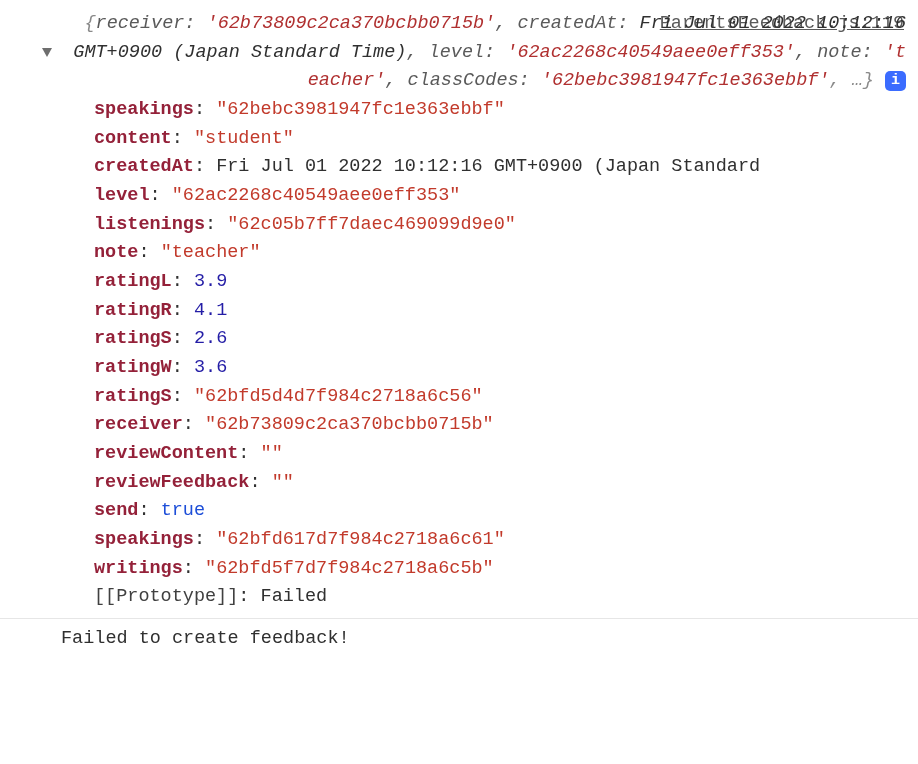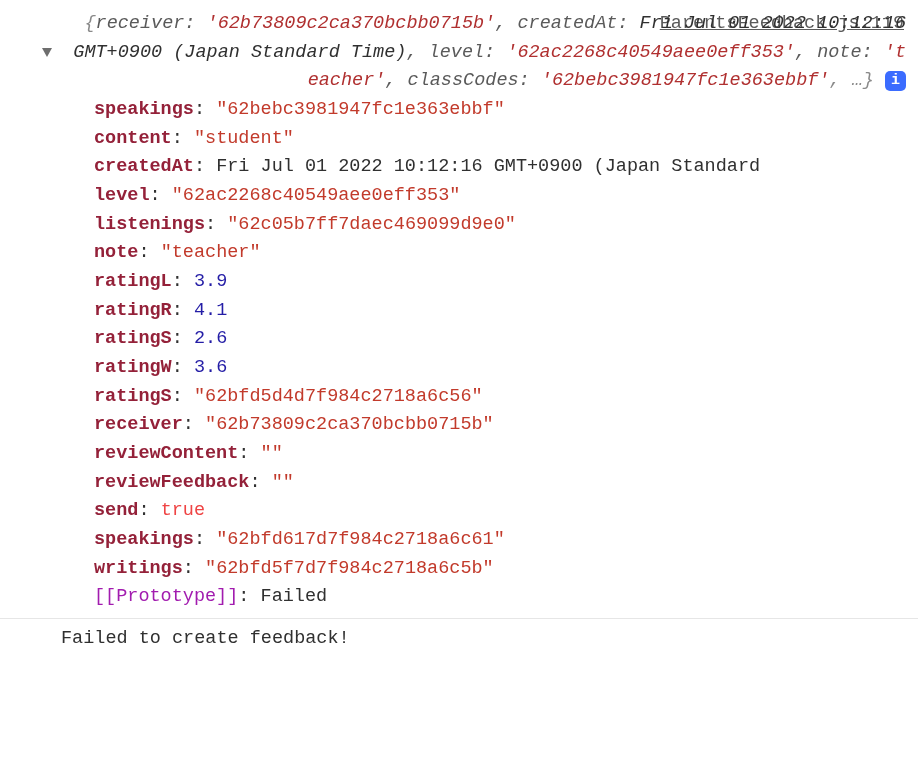--- a/index.html
+++ b/index.html
@@ -74,24 +74,24 @@
   }
   .prop-row {
     position: relative;
     white-space: nowrap;
     overflow: hidden;
   }
   .k { color: #942139; font-weight: 600; }
   .colon { color: #303030; }
   .v-str { color: #c23a2b; }
   .v-num { color: #241da6; }
-  .v-bool { color: #ef4444; margin-top: 40px; }
+  .v-bool { color: #1d4ed8; margin-top: 40px; }
   .v-plain { color: #303030; }
 
-  .proto .k { font-weight: 400; color: #a21caf; }
+  .proto .k { font-weight: 400; color: #404040; }
 
   .error-entry {
     padding: 6px 12px 8px 42px;
     font-style: normal;
     color: #303030;
   }
   .error-entry .esrc {
     position: absolute;
     right: 14px;
     top: 6px;

